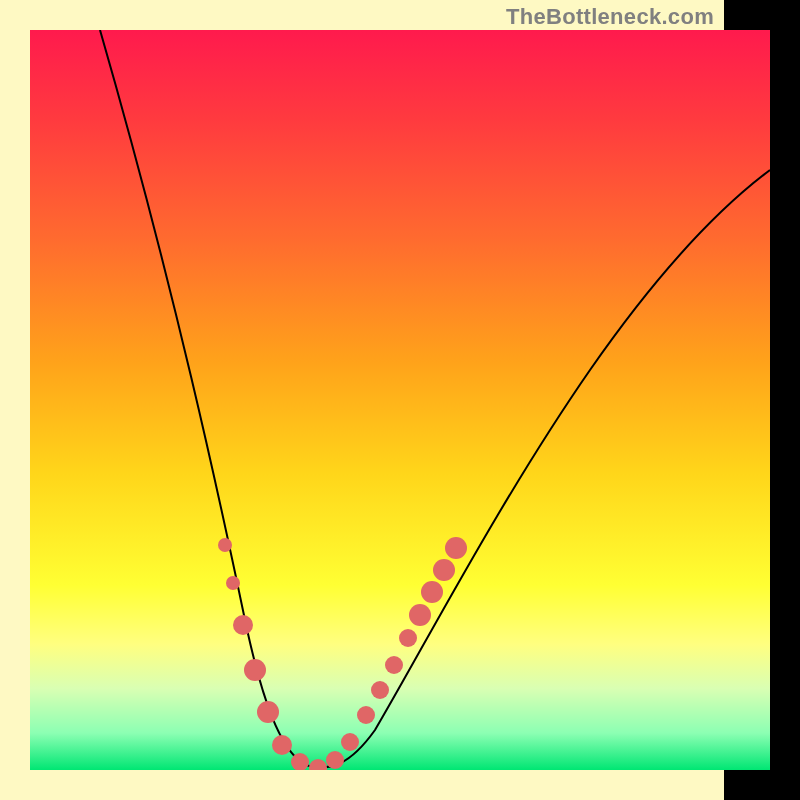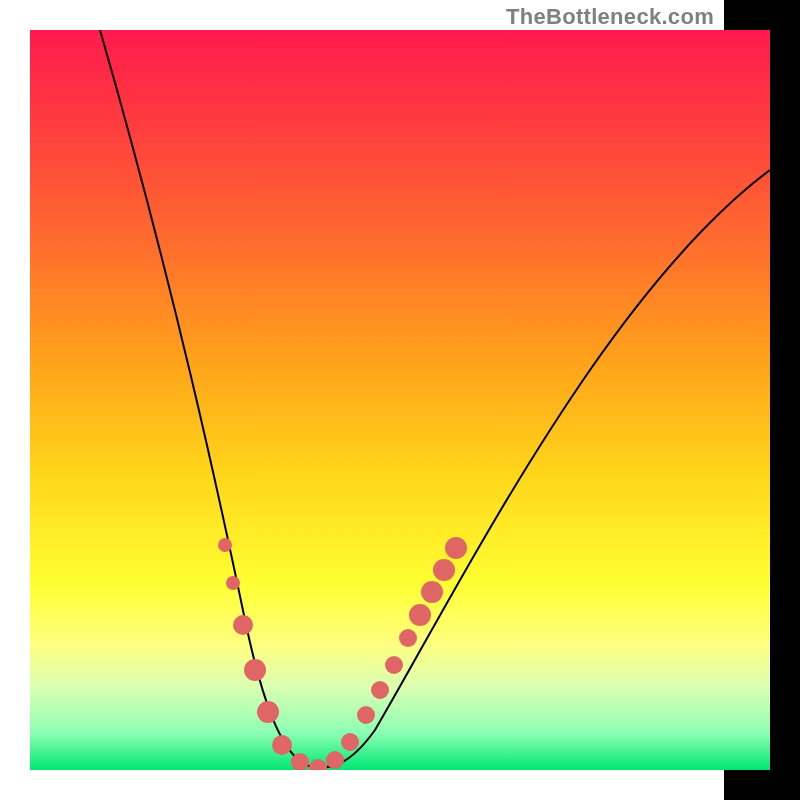--- a/index.html
+++ b/index.html
@@ -10,21 +10,21 @@
     background: #000;
     overflow: hidden;
     font-family: Arial, Helvetica, sans-serif;
   }
   .frame {
     position: absolute;
     left: 0;
     top: 0;
     width: 724px;
     height: 800px;
-    background: #ffffff;
+    background: #fef9c3;
   }
   .plot {
     position: absolute;
     left: 30px;
     top: 30px;
     width: 740px;
     height: 740px;
     background: linear-gradient(to bottom,
       #ff1a4d 0%,
       #ff3a3f 12%,

